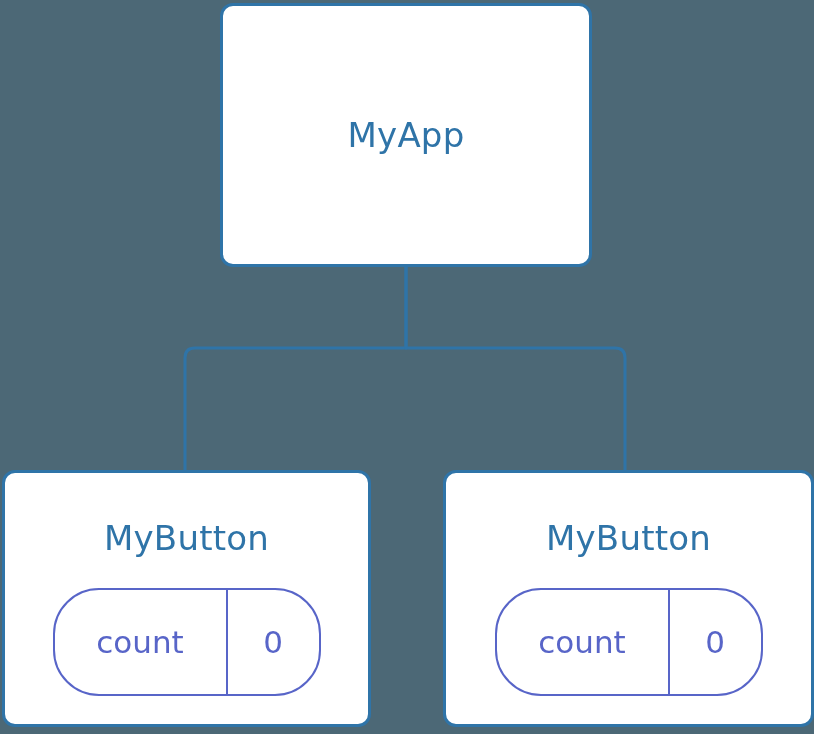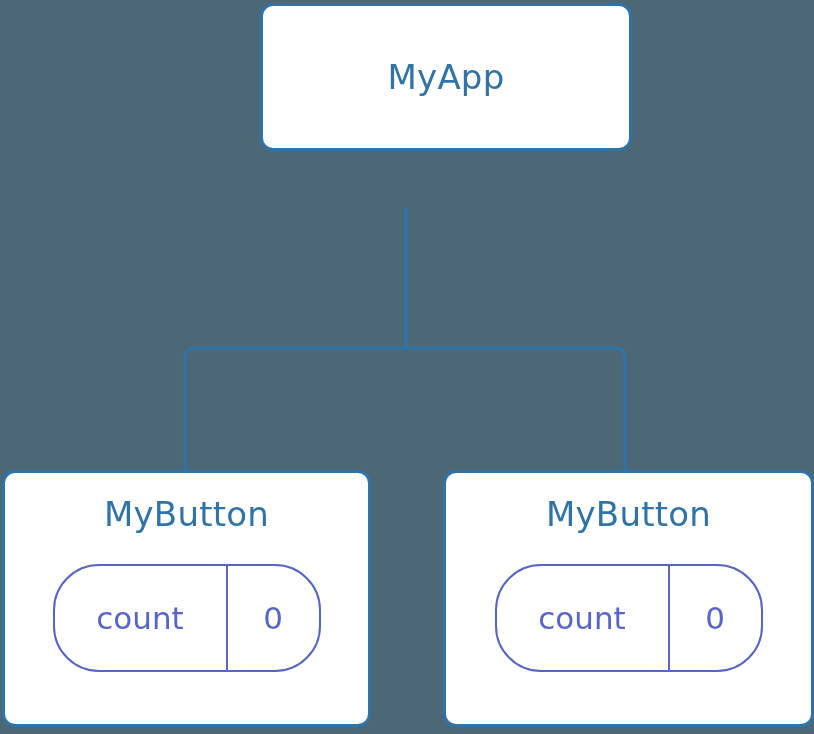--- a/index.html
+++ b/index.html
@@ -42,23 +42,22 @@
     box-sizing: border-box;
     display: flex;
     flex-direction: column;
     align-items: center;
   }
 
   .node-root {
     left: 220px;
     top: 3px;
     width: 372px;
-    height: 148px;
+    height: 264px;
     justify-content: center;
-    margin-left: 40px;
   }
 
   .node-child-left {
     left: 2px;
     top: 470px;
     width: 369px;
     height: 257px;
   }
 
   .node-child-right {
@@ -71,21 +70,21 @@
   .node-title {
     color: #2f74a8;
     font-size: 34px;
     line-height: 1;
     letter-spacing: 0.2px;
     white-space: nowrap;
   }
 
   .node-child-left .node-title,
   .node-child-right .node-title {
-    margin-top: 24px;
+    margin-top: 48px;
   }
 
   
   .state-pill {
     margin-top: 33px;
     height: 108px;
     display: flex;
     align-items: stretch;
     border: 2px solid #5865c8;
     border-radius: 46px;

